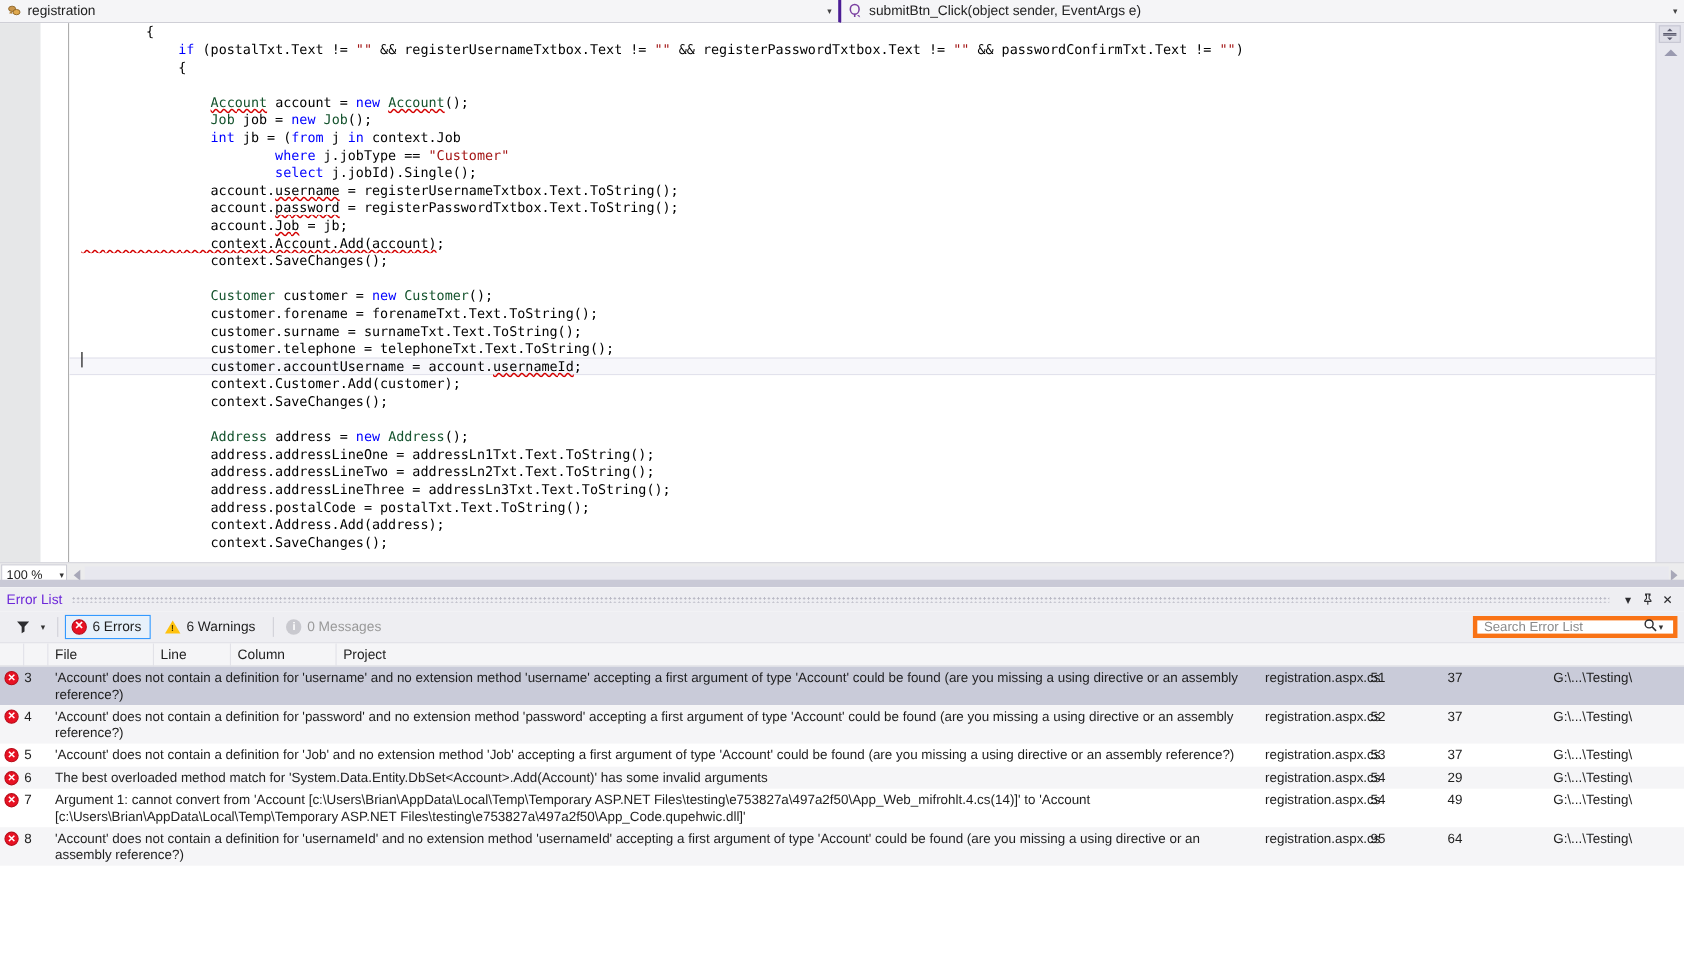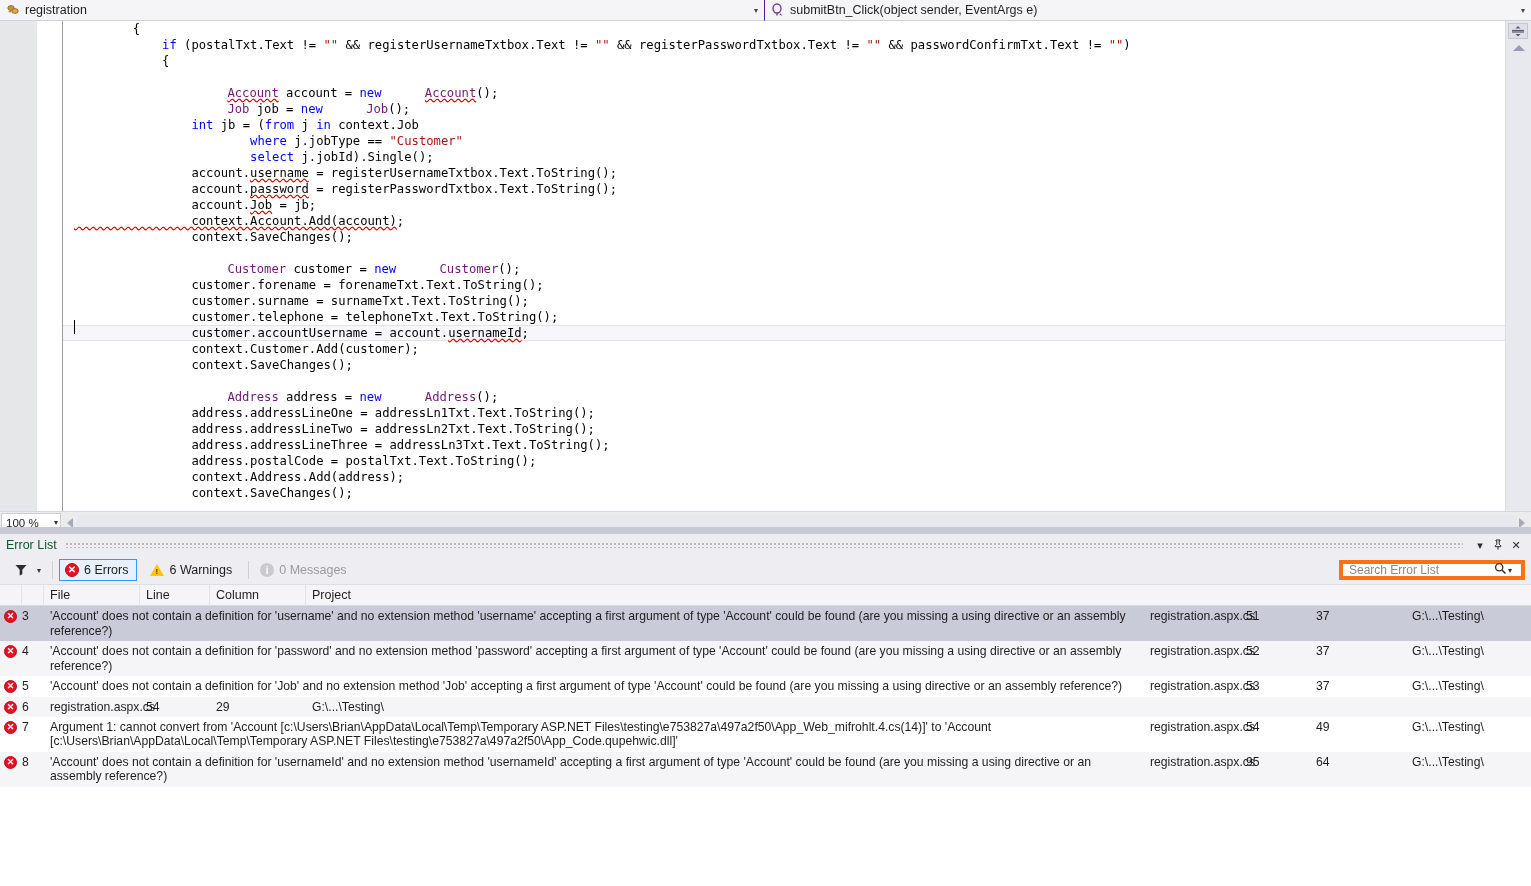--- a/index.html
+++ b/index.html
@@ -14,21 +14,21 @@
   }
   #app { position: relative; width: 1531px; height: 886px; }
 
   
   .navbar {
     position: absolute; top: 0; height: 21px;
     background: #f5f5f7;
     border-bottom: 1px solid #cfcfd6;
     display: flex; align-items: center;
   }
-  #navbar-left { left: 0; width: 765px; border-right: 1px solid #4c1d95; }
+  #navbar-left { left: 0; width: 765px; border-right: 3px solid #4c1d95; }
   #navbar-right { left: 765px; width: 766px; }
   .nav-icon {
     width: 18px; height: 18px; margin-left: 4px; margin-right: 3px;
     display: flex; align-items: center; justify-content: center;
     flex: 0 0 auto;
   }
   .nav-text {
     font-size: 12.5px; color: #1e1e1e; white-space: nowrap;
     overflow: hidden; text-overflow: ellipsis; flex: 1 1 auto;
   }
@@ -64,21 +64,21 @@
     white-space: pre;
   }
   .cline { height: 16px; padding-left: 11px; position: relative; }
   .cline.current {
     background: #f7f7fb;
     border-top: 1px solid #e2e2ec;
     border-bottom: 1px solid #e2e2ec;
     height: 16px; line-height: 14px;
   }
   .k   { color: #0000ff; }  
-  .t   { color: #701a75; margin-left: 36px; }  
+  .t   { color: #14532d; }  
   .s   { color: #a31515; }  
   .p   { color: #000000; }  
   .err { text-decoration: underline wavy #d40000; text-decoration-skip-ink: none; }
 
   #caret {
     position: absolute; left: 74px; top: 299px; width: 1px; height: 14px;
     background: #000; z-index: 6;
   }
 
   
@@ -133,21 +133,21 @@
 
   
   #errorlist {
     position: absolute; top: 534px; left: 0; width: 1531px; height: 352px;
     background: #ffffff;
   }
   #el-titlebar {
     position: absolute; top: 0; left: 0; width: 1531px; height: 22px;
     background: #eeeef2; display: flex; align-items: center;
   }
-  #el-title { margin-left: 6px; font-size: 12.5px; color: #14532d; white-space: nowrap; }
+  #el-title { margin-left: 6px; font-size: 12.5px; color: #6d28d9; white-space: nowrap; }
   #el-grip { flex: 1 1 auto; height: 6px; margin: 0 8px;
     background-image: radial-gradient(#b8b8c4 0.8px, transparent 0.9px);
     background-size: 4px 4px; }
   .el-tbtn { width: 18px; height: 18px; display:flex; align-items:center; justify-content:center;
     color:#2d2d30; font-size: 11px; }
 
   #el-toolbar {
     position: absolute; top: 22px; left: 0; width: 1531px; height: 29px;
     background: #eeeef2; border-bottom: 1px solid #ddddE3;
     display: flex; align-items: center;
@@ -371,20 +371,21 @@
           <span class="ec ec-file">registration.aspx.cs</span>
           <span class="ec ec-line">53</span>
           <span class="ec ec-col">37</span>
           <span class="ec ec-proj">G:\...\Testing\</span>
         </div>
         <div class="erow alt">
           <span class="ec ec-icon">
             <span class="ico-error" style="width:13px;height:13px;font-size:9px;">✕</span>
           </span>
           <span class="ec ec-num">6</span>
+          <span class="ec ec-desc">The best overloaded method match for 'System.Data.Entity.DbSet&lt;Account&gt;.Add(Account)' has some invalid arguments</span>
           <span class="ec ec-file">registration.aspx.cs</span>
           <span class="ec ec-line">54</span>
           <span class="ec ec-col">29</span>
           <span class="ec ec-proj">G:\...\Testing\</span>
         </div>
         <div class="erow">
           <span class="ec ec-icon">
             <span class="ico-error" style="width:13px;height:13px;font-size:9px;">✕</span>
           </span>
           <span class="ec ec-num">7</span>

